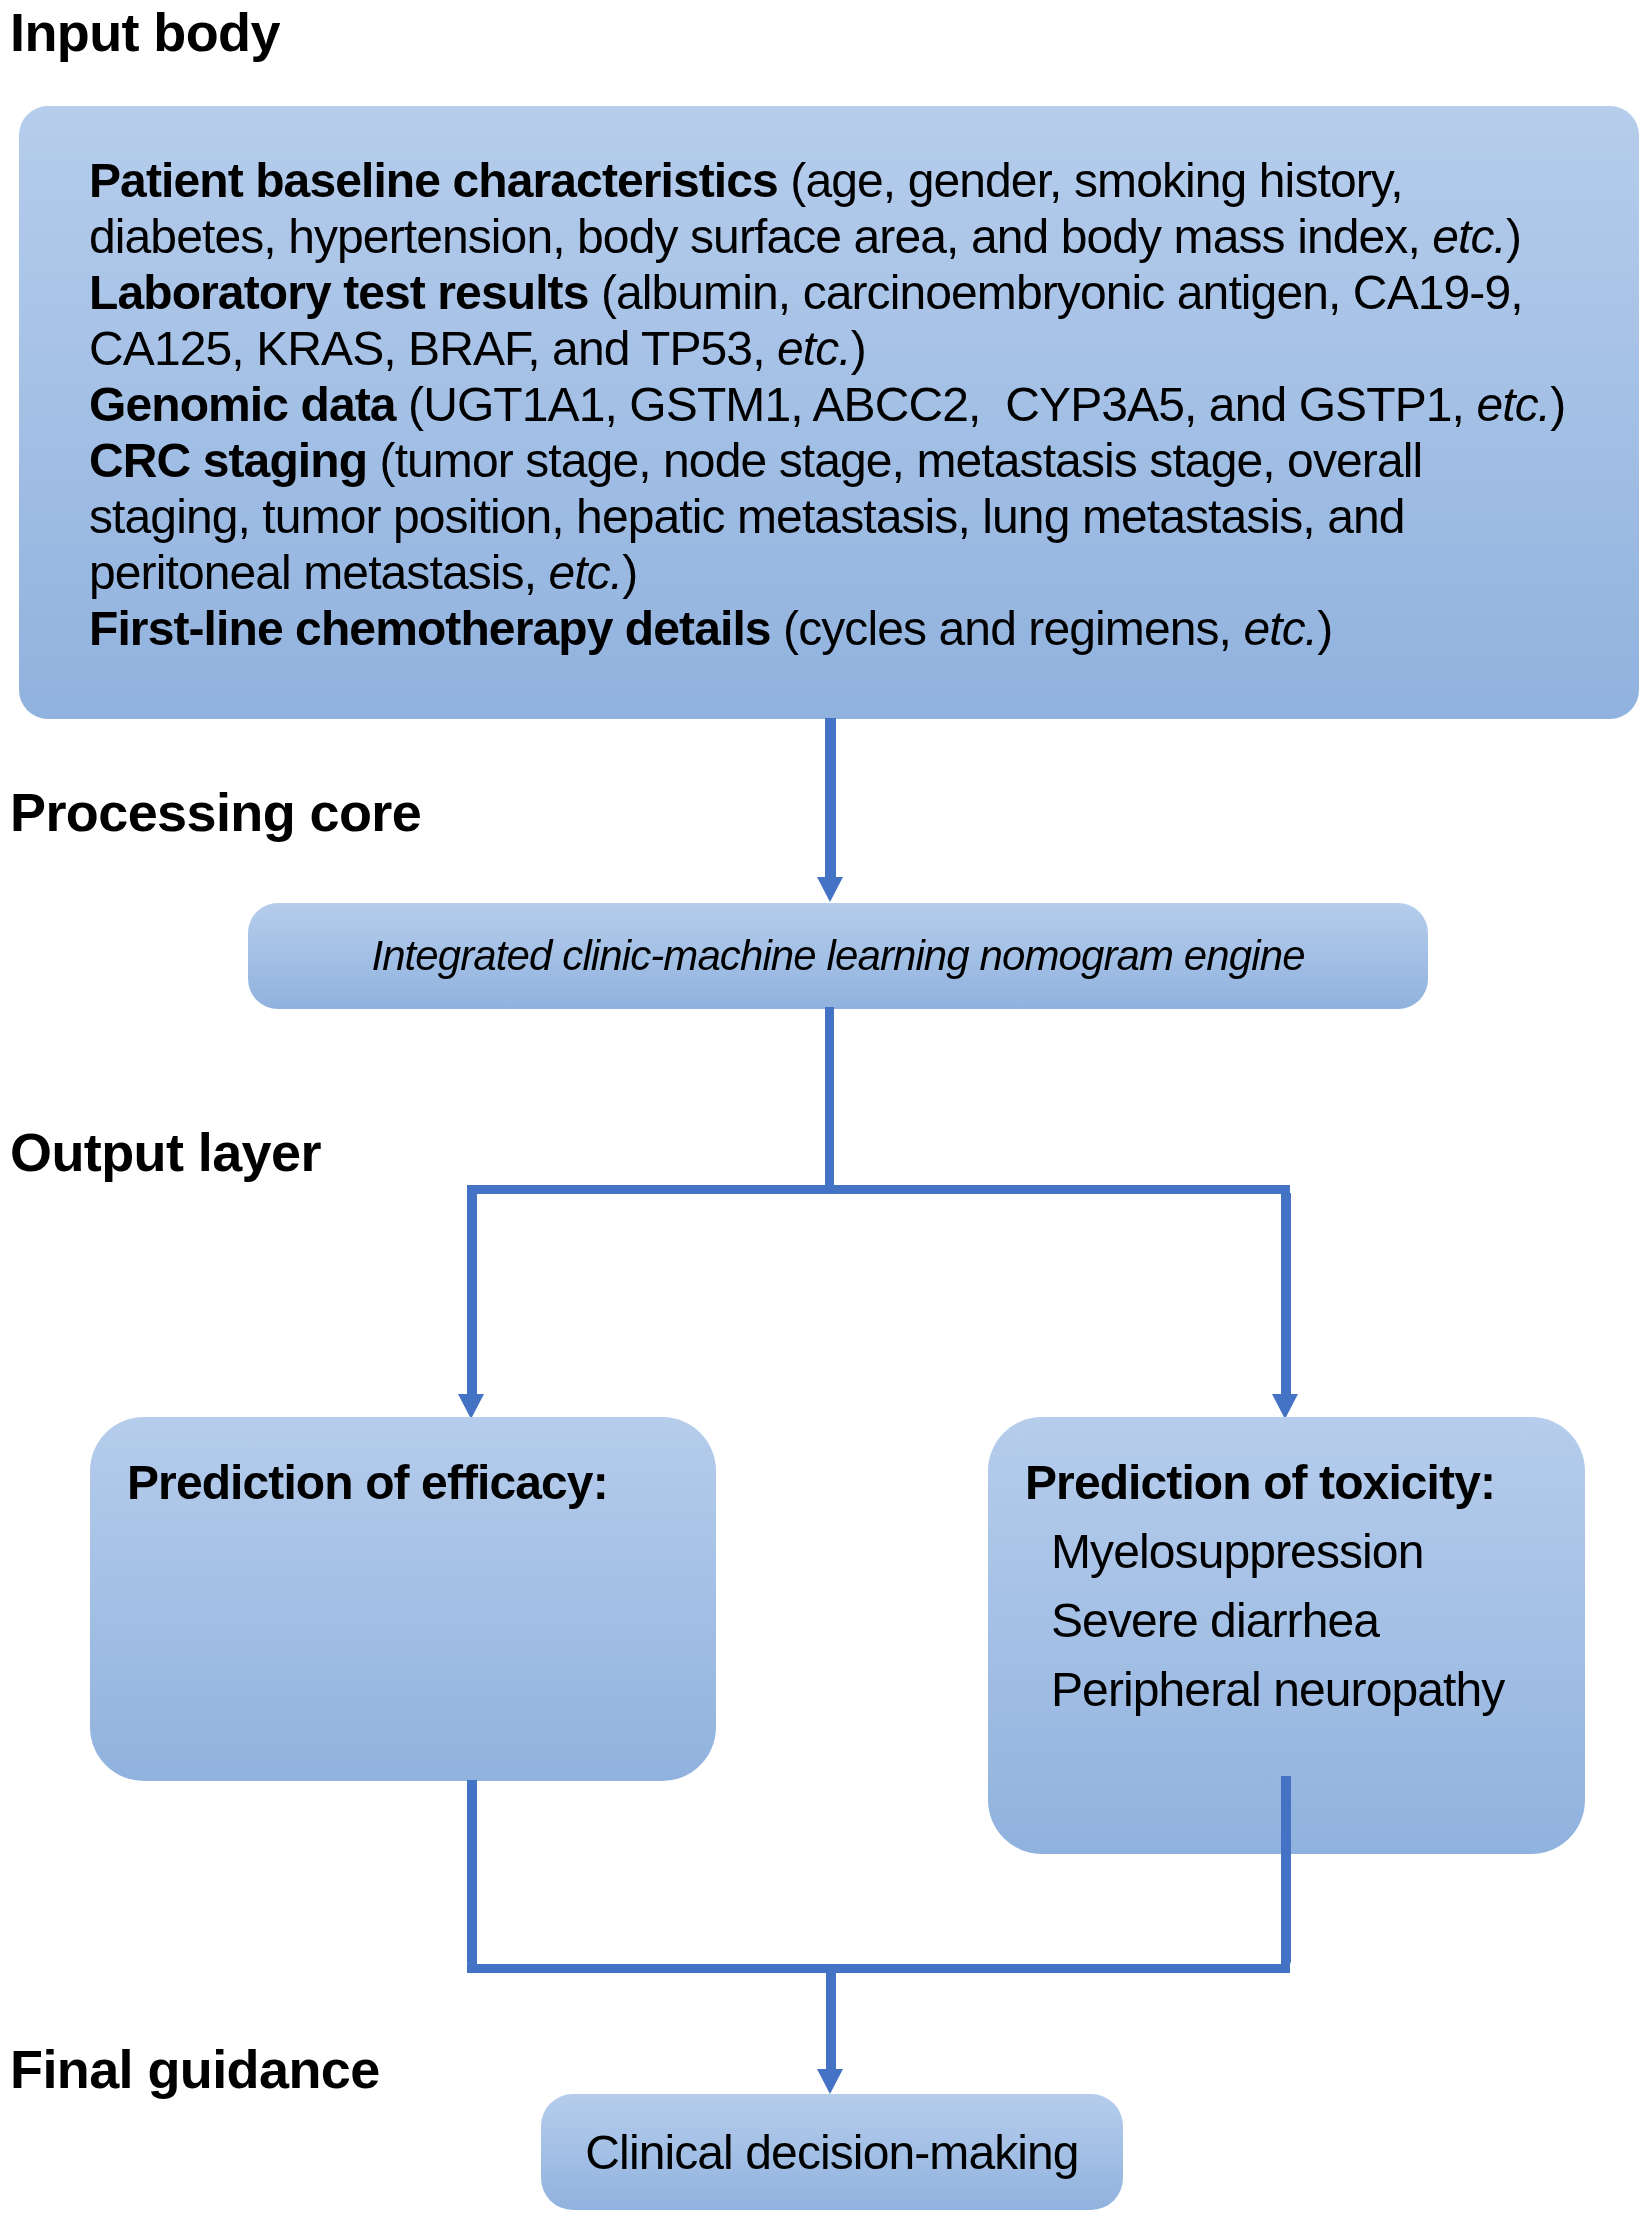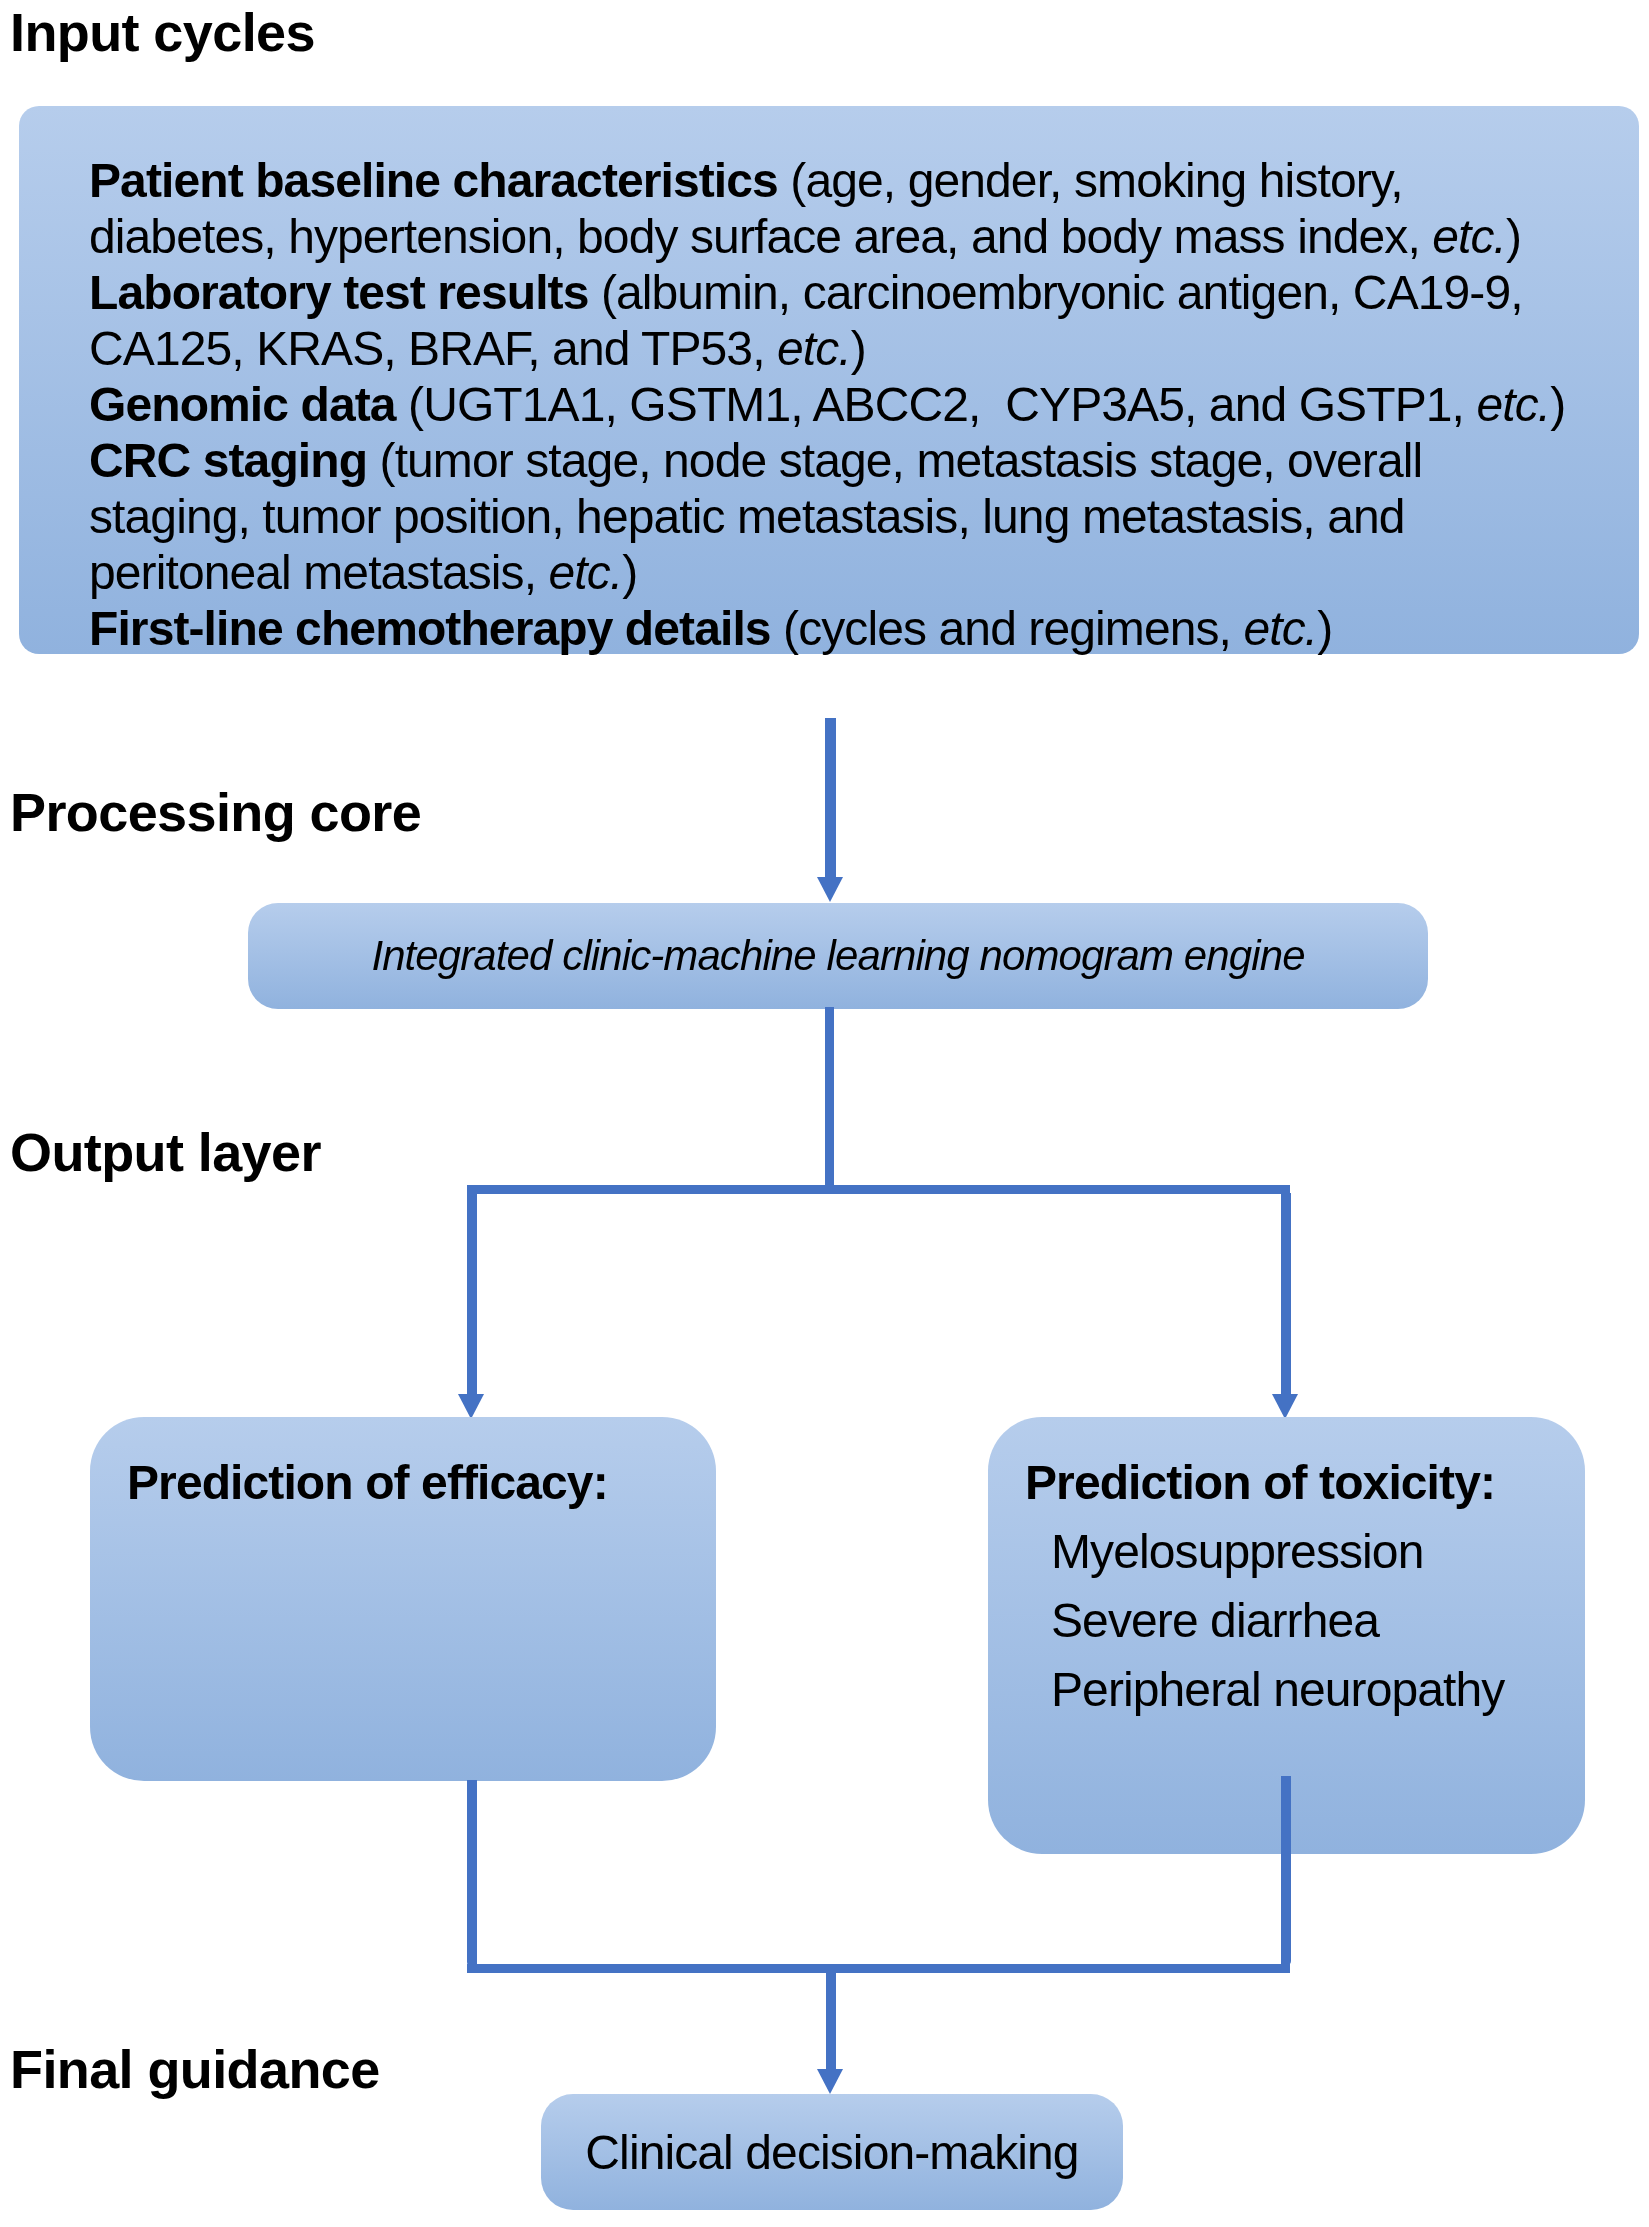--- a/index.html
+++ b/index.html
@@ -15,21 +15,21 @@
   }
   #h-input{top:1.2px;}
   #h-processing{top:781px;text-align:center;}
   #h-output{top:1121px;}
   #h-final{top:2038px;}
 
   .box{
     position:absolute;
     background:linear-gradient(180deg,#b6cdec 0%,#90b2de 100%);
   }
-  #input-box{left:19px;top:106px;width:1620px;height:548px;border-radius:20px;}
+  #input-box{left:19px;top:106px;width:1620px;height:613px;border-radius:29px;}
   #input-box .content{
     position:absolute;left:70px;top:47px;right:34px;
     font-size:48px;line-height:56px;letter-spacing:-0.9px;
     white-space:pre-wrap;
   }
   #engine-box{
     left:248px;top:903px;width:1180px;height:106px;border-radius:30px;
     display:flex;align-items:center;justify-content:center;
   }
   #engine-box .label{font-size:42px;letter-spacing:-0.9px;white-space:nowrap;font-style:italic;}
@@ -73,21 +73,21 @@
   #ml-vert{left:467px;top:1780px;width:10px;height:187px;border-radius:0 0 0 5px;}
   #mr-vert{left:1281px;top:1776px;width:10px;height:190px;border-radius:0 0 5px 0;}
   #m-bar{left:467px;top:1964px;width:823px;height:8.6px;}
   
   #fa-shaft{left:826px;top:1972px;width:10px;height:99px;}
   #fa-head{left:817px;top:2069px;}
 </style>
 </head>
 <body>
 
-<div class="heading" id="h-input">Input cycles</div>
+<div class="heading" id="h-input">Input body</div>
 
 <div class="box" id="input-box">
   <div class="content"><div class="para"><span class="b">Patient baseline characteristics</span><span> (age, gender, smoking history,</span><br><span>diabetes, hypertension, body surface area, and body mass index, </span><span class="i">etc.</span><span>)</span></div><div class="para"><span class="b">Laboratory test results</span><span> (albumin, carcinoembryonic antigen, CA19-9,</span><br><span>CA125, KRAS, BRAF, and TP53, </span><span class="i">etc.</span><span>)</span></div><div class="para"><span class="b">Genomic data</span><span> (UGT1A1, GSTM1, ABCC2,  CYP3A5, and GSTP1, </span><span class="i">etc.</span><span>)</span></div><div class="para"><span class="b">CRC staging</span><span> (tumor stage, node stage, metastasis stage, overall</span><br><span>staging, tumor position, hepatic metastasis, lung metastasis, and</span><br><span>peritoneal metastasis, </span><span class="i">etc.</span><span>)</span></div><div class="para"><span class="b">First-line chemotherapy details</span><span> (cycles and regimens, </span><span class="i">etc.</span><span>)</span></div></div>
 </div>
 
 <div class="seg" id="a1-shaft"></div>
 <div class="head" id="a1-head"></div>
 
 <div class="heading" id="h-processing">Processing core</div>
 

